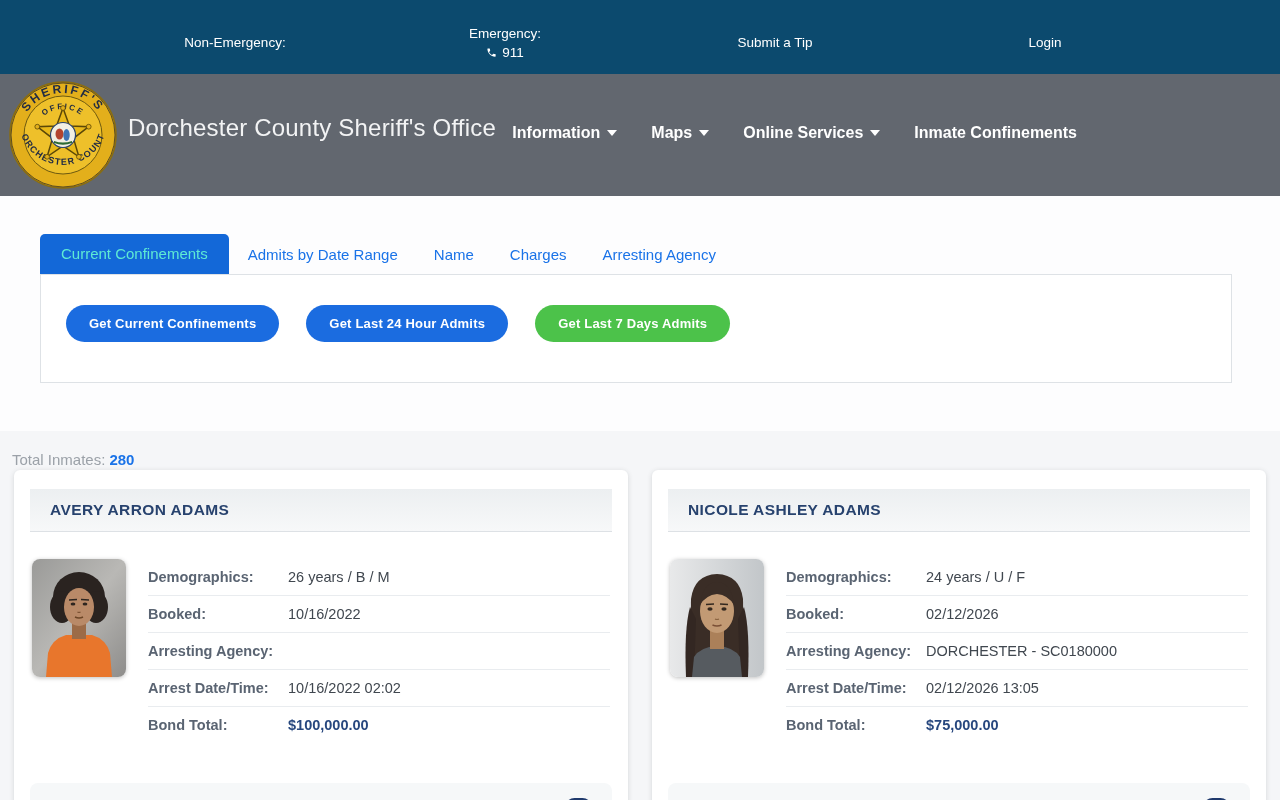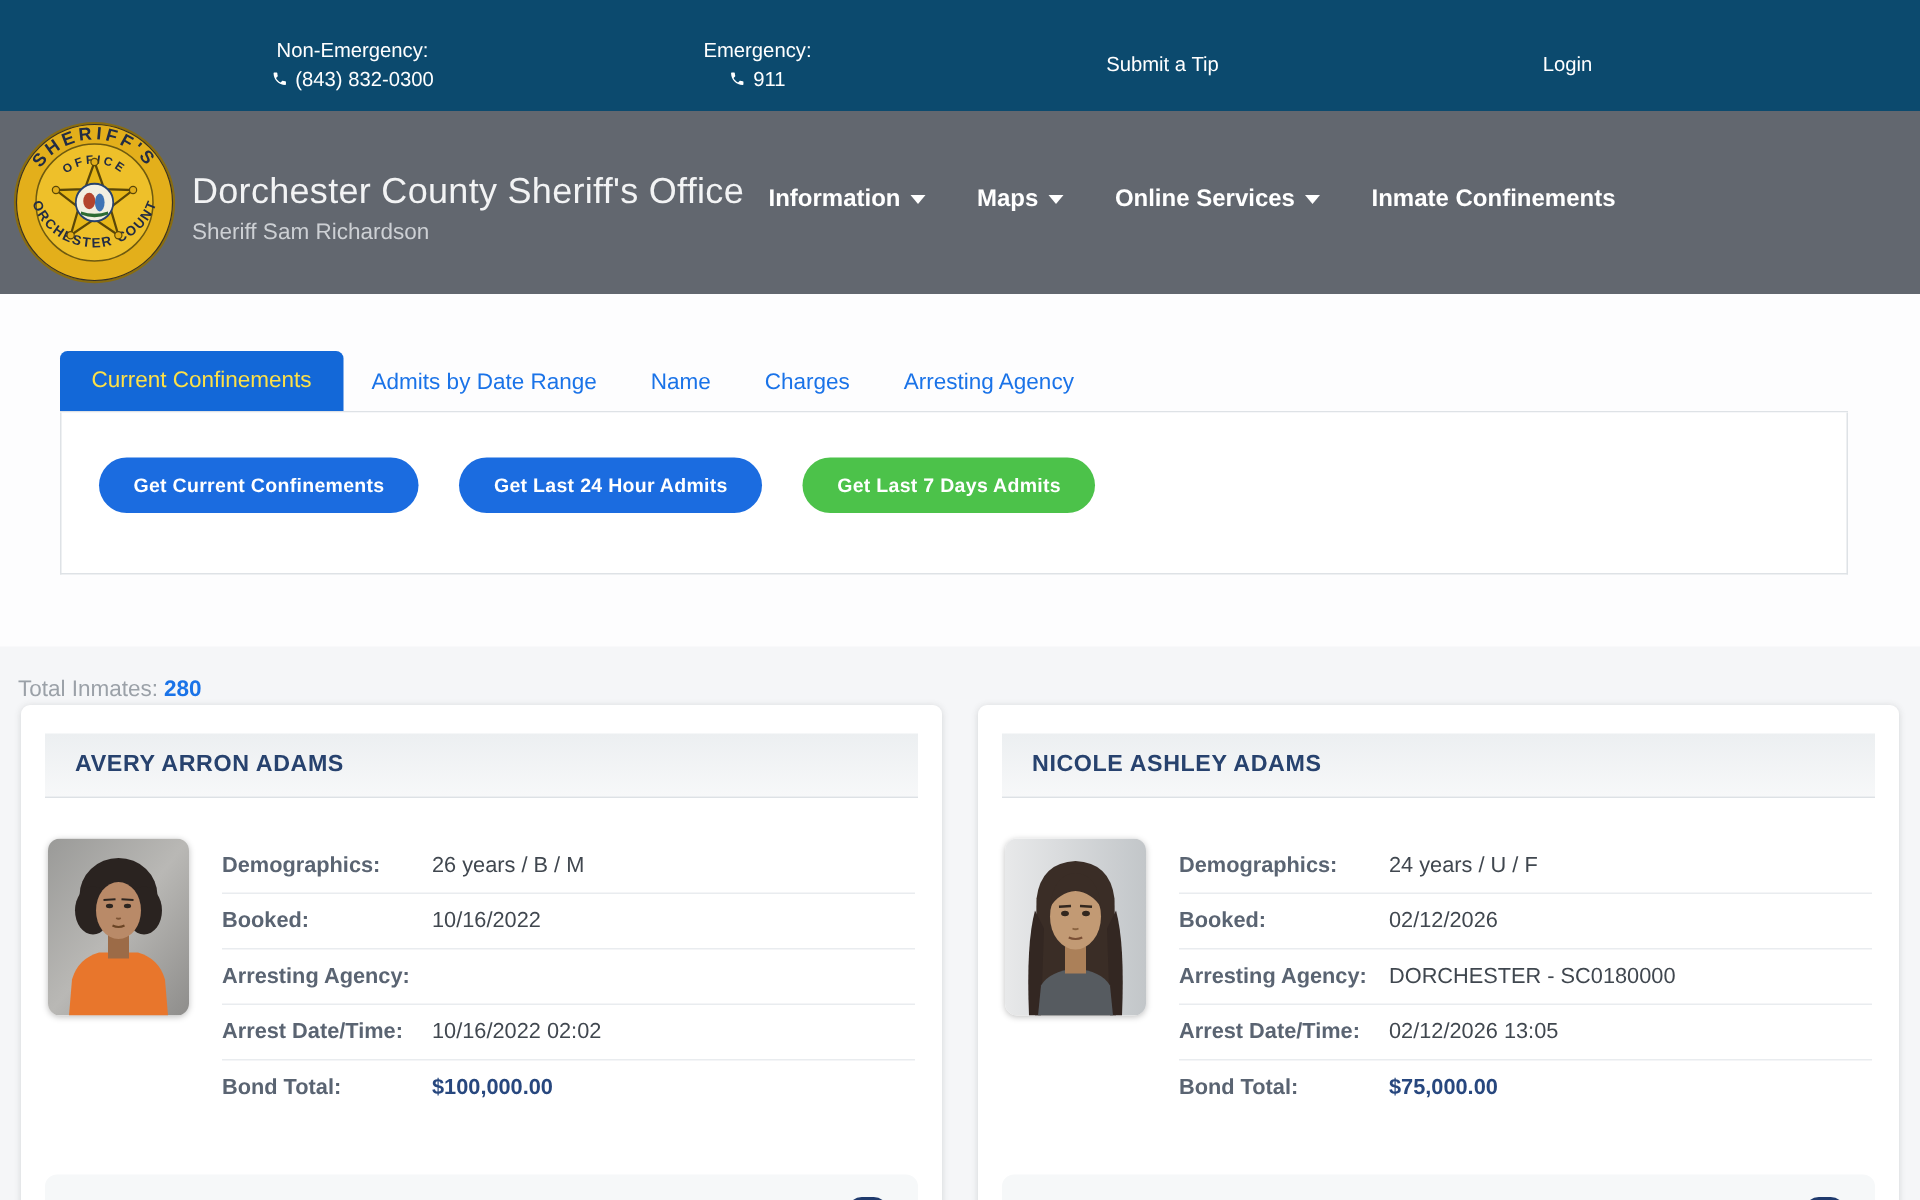--- a/index.html
+++ b/index.html
@@ -20,21 +20,21 @@
   .brand-title { color:#f2f3f4; font-size:24px; font-weight:400; letter-spacing:.2px; }
   .brand-sub { color:#cdd0d4; font-size:15px; margin-top:4px; }
   .mainnav { position:absolute; right:203px; top:50px; display:flex; gap:34px; align-items:center; }
   .nav-item { color:#ffffff; font-size:16px; font-weight:600; cursor:pointer; display:flex; align-items:center; gap:7px; white-space:nowrap; }
   .caret { width:0; height:0; border-left:5px solid transparent; border-right:5px solid transparent; border-top:6px solid #fff; display:inline-block; }
 
   
   .tabs-wrap { margin:38px 48px 0 40px; }
   .tabs { display:flex; border-bottom:1px solid #dee2e6; align-items:flex-end; }
   .tab { font-size:15px; padding:10px 17px 11px; color:#1a73e8; cursor:pointer; border-radius:5px 5px 0 0; white-space:nowrap; margin-right:2px; }
-  .tab.active { background:#1368d8; color:#fde047; padding:11px 21px 12px; }
+  .tab.active { background:#1368d8; color:#5eead4; padding:11px 21px 12px; }
   .tab-panel { border:1px solid #dee2e6; border-top:none; background:#fff; padding:30px 25px 40px; }
   .btn-row { display:flex; gap:27px;align-items:flex-end; }
   .pill-btn { border:none; color:#fff; font-weight:700; font-size:13px; padding:11px 23px; border-radius:19px; cursor:pointer; font-family:inherit; letter-spacing:.2px; }
   .pill-btn.blue { background:#1b6ce0; }
   .pill-btn.green { background:#4cc24a; }
 
   
   .list-section { margin-top:48px; background:#f5f6f8; padding:20px 14px 40px 12px; min-height:360px; }
   .total-line { font-size:15px; color:#9ba1a8; margin-bottom:2px; }
   .total-line .total-val { color:#1a73e8; font-weight:700; margin-left:4px; }
@@ -53,26 +53,20 @@
   .charges { margin-top:40px; background:#f6f8f9; border-radius:8px 8px 0 0; padding:15px 20px; display:flex; align-items:center; justify-content:space-between; cursor:pointer; }
   .charges-title { color:#27426e; font-size:16px; font-weight:700; }
   .count-badge { background:#1f3a6d; color:#fff; font-size:12px; font-weight:700; min-width:27px; height:19px; border-radius:10px; display:flex; align-items:center; justify-content:center; padding:0 6px; }
 </style>
 </head>
 <body>
 
 <div class="topbar">
   <div class="topbar-col">
     <div>Non-Emergency:</div>
-    <div class="line2">
-      <svg class="phone-ic" viewBox="0 0 24 24">
-          <path d="M6.62 10.79c1.44 2.83 3.76 5.14 6.59 6.59l2.2-2.2c.27-.27.67-.36 1.02-.24 1.12.37 2.33.57 3.57.57.55 0 1 .45 1 1V20c0 .55-.45 1-1 1-9.39 0-17-7.61-17-17 0-.55.45-1 1-1h3.5c.55 0 1 .45 1 1 0 1.25.2 2.45.57 3.57.11.35.03.74-.25 1.02l-2.2 2.2z"></path>
-        </svg>
-      <span class="topbar-link">(843) 832-0300</span>
-    </div>
   </div>
   <div class="topbar-col">
     <div>Emergency:</div>
     <div class="line2">
       <svg class="phone-ic" viewBox="0 0 24 24">
           <path d="M6.62 10.79c1.44 2.83 3.76 5.14 6.59 6.59l2.2-2.2c.27-.27.67-.36 1.02-.24 1.12.37 2.33.57 3.57.57.55 0 1 .45 1 1V20c0 .55-.45 1-1 1-9.39 0-17-7.61-17-17 0-.55.45-1 1-1h3.5c.55 0 1 .45 1 1 0 1.25.2 2.45.57 3.57.11.35.03.74-.25 1.02l-2.2 2.2z"></path>
         </svg>
       <span class="topbar-link">911</span>
     </div>
   </div>
@@ -109,21 +103,20 @@
     <circle cx="70.9" cy="78.8" r="2.4" fill="#e3af1b" stroke="#5a4708" stroke-width="0.8"></circle>
     <circle cx="39.1" cy="78.8" r="2.4" fill="#e3af1b" stroke="#5a4708" stroke-width="0.8"></circle>
     <circle cx="29.3" cy="48.7" r="2.4" fill="#e3af1b" stroke="#5a4708" stroke-width="0.8"></circle>
     <circle cx="55" cy="57" r="12.5" fill="#f2efe2" stroke="#27426e" stroke-width="1.2"></circle>
     <ellipse cx="51.5" cy="56" rx="4" ry="5.5" fill="#b3442e"></ellipse>
     <ellipse cx="58.5" cy="57" rx="3.2" ry="6" fill="#3f74b5"></ellipse>
     <path d="M 46 63 Q 55 66 64 63 L 64 65 Q 55 68.5 46 65 Z" fill="#2d6b33"></path>
   </svg>
   <div class="brand">
     <div class="brand-title">Dorchester County Sheriff's Office</div>
-    <div class="brand-sub">Sheriff Sam Richardson</div>
   </div>
   <div class="mainnav">
     <div class="nav-item">
       <span>Information</span>
       <span class="caret"></span>
     </div>
     <div class="nav-item">
       <span>Maps</span>
       <span class="caret"></span>
     </div>

